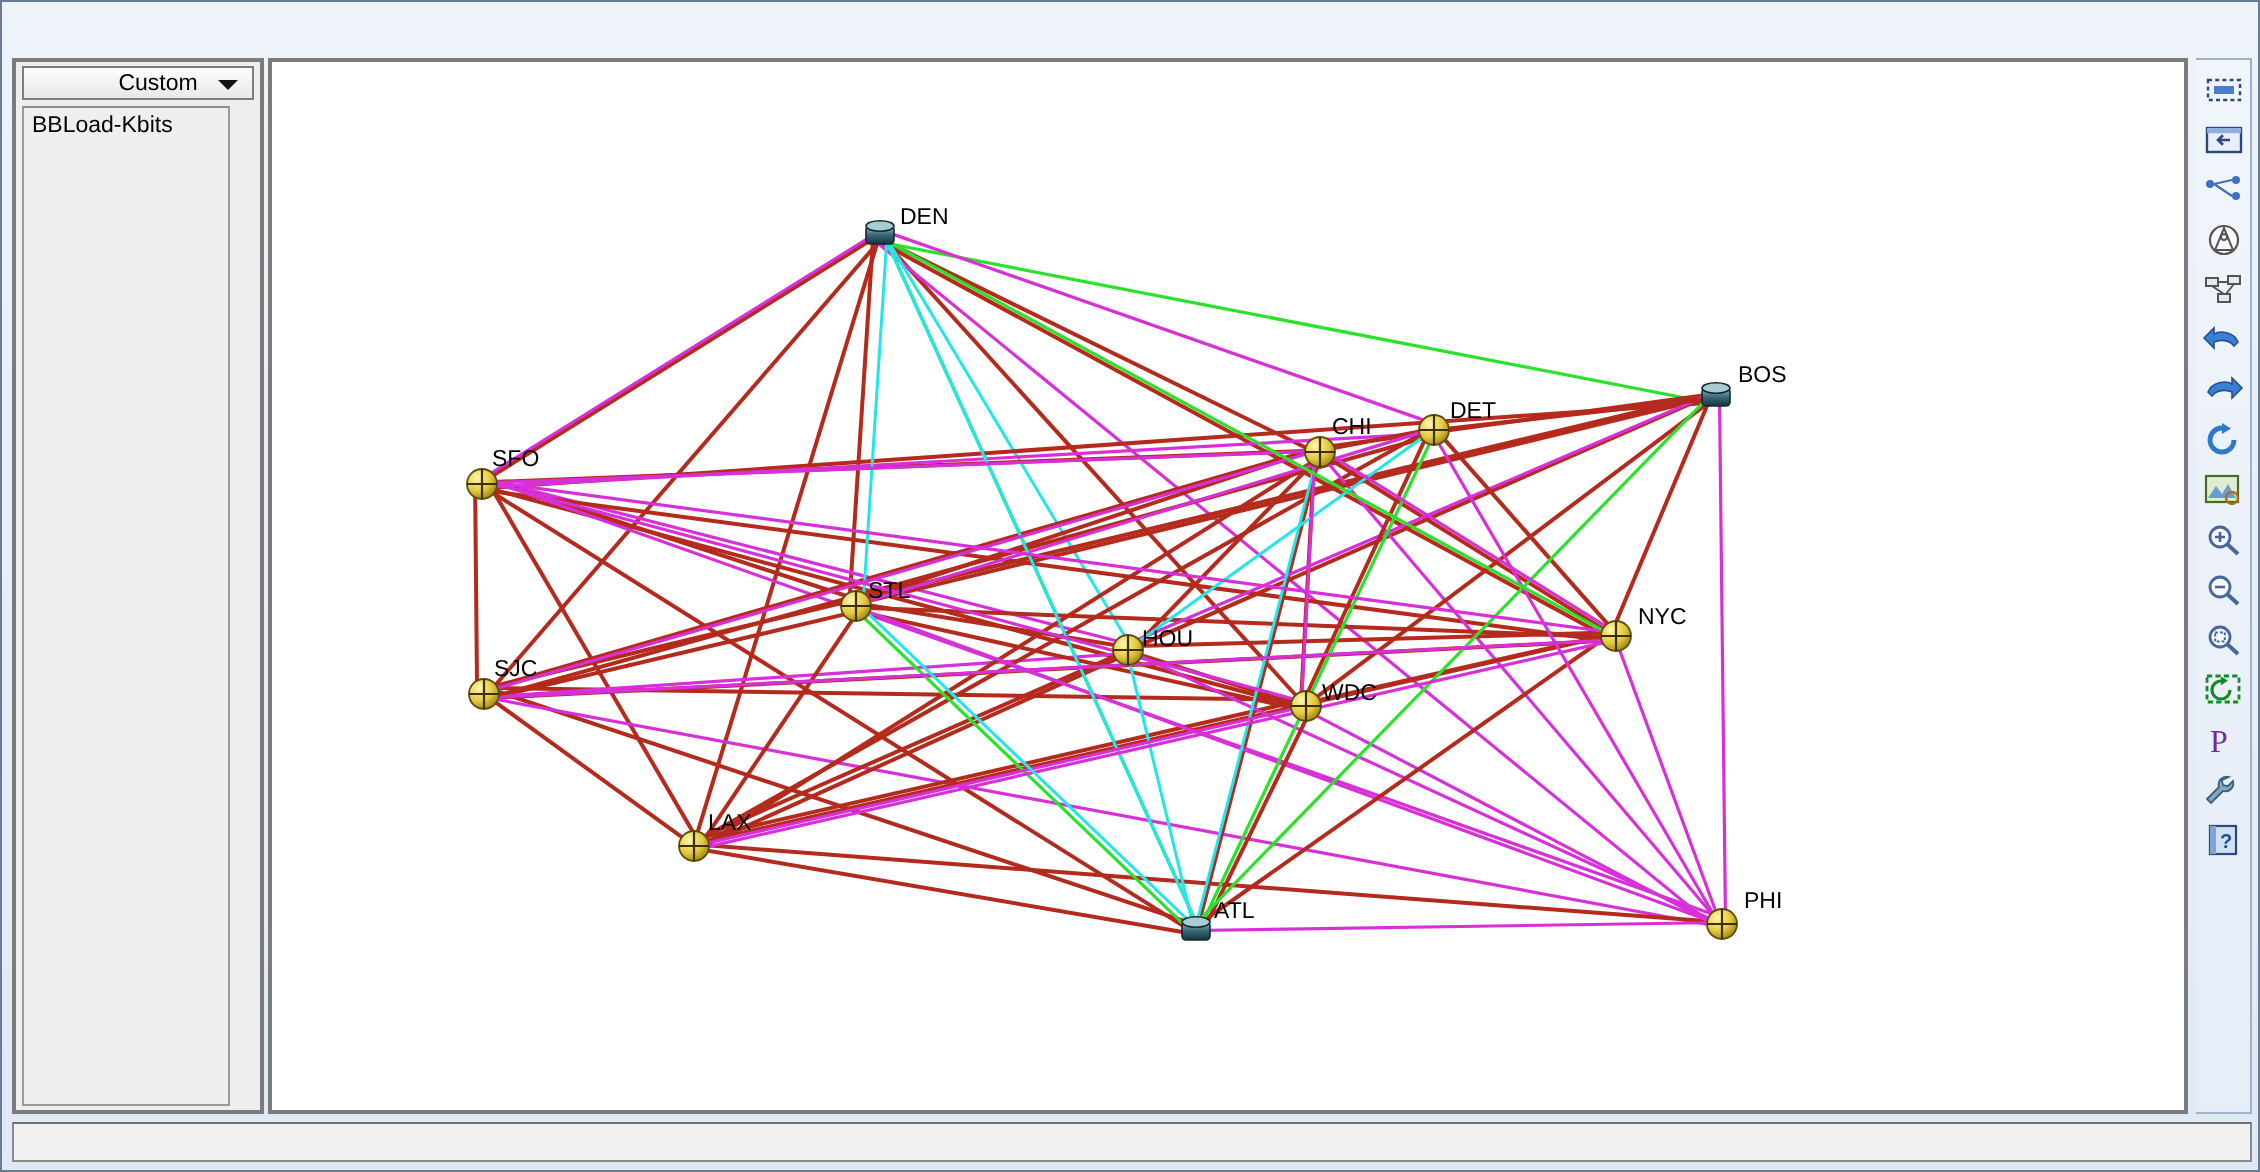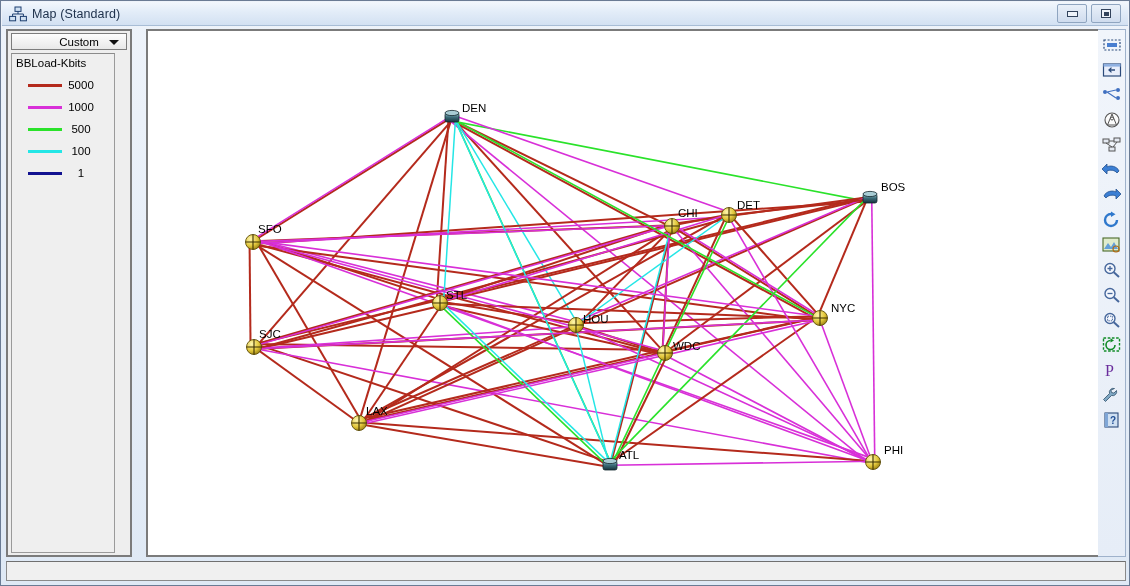--- a/index.html
+++ b/index.html
@@ -166,21 +166,20 @@
 
   
   #map-panel {
     position: absolute;
     left: 128px; top: 0;
     width: 960px; height: 528px;
     box-sizing: border-box;
     background: #ffffff;
     border: 2px solid #7b7b7b;
     overflow: hidden;
-    margin-left: 12px;
   }
   #map-svg { display: block; width: 100%; height: 100%; }
   .node-label {
     font-family: "Liberation Sans", sans-serif;
     font-size: 11.5px;
     fill: #000;
   }
 
   
   #tool-strip {
@@ -220,73 +219,34 @@
     display: flex;
     align-items: center;
     padding-left: 6px;
   }
 </style>
 </head>
 <body>
 
 <div id="app-window">
 
-  <div id="title-bar">
-    <svg class="title-icon" viewBox="0 0 18 16">
-      <rect x="6" y="1" width="6" height="4.4" fill="#cfe0f2" stroke="#1d3f70" stroke-width="1"></rect>
-      <rect x="0.6" y="10.4" width="6" height="4.4" fill="#cfe0f2" stroke="#1d3f70" stroke-width="1"></rect>
-      <rect x="11.4" y="10.4" width="6" height="4.4" fill="#cfe0f2" stroke="#1d3f70" stroke-width="1"></rect>
-      <path d="M9 5.4 V8 M3.6 10.4 V8 H14.4 V10.4" fill="none" stroke="#1d3f70" stroke-width="1"></path>
-    </svg>
-    <span id="title-text">Map (Standard)</span>
-    <div id="title-buttons">
-      <div class="tb-btn">
-        <span class="gl-min"></span>
-      </div>
-      <div class="tb-btn">
-        <span class="gl-res"></span>
-      </div>
-    </div>
-  </div>
 
   <div id="client">
 
     <div id="legend-panel">
 
       <div id="selector-row">
         <div id="profile-select">
           <span>Custom</span>
           <span class="caret"></span>
         </div>
       </div>
 
       <div id="legend-box">
         <div id="legend-title">BBLoad-Kbits</div>
-        <div id="legend-rows">
-            <div class="legend-row">
-              <span class="legend-swatch" style="background: rgb(180, 42, 28);"></span>
-              <span class="legend-label">5000</span>
-            </div>
-            <div class="legend-row">
-              <span class="legend-swatch" style="background: rgb(216, 48, 216);"></span>
-              <span class="legend-label">1000</span>
-            </div>
-            <div class="legend-row">
-              <span class="legend-swatch" style="background: rgb(42, 226, 42);"></span>
-              <span class="legend-label">500</span>
-            </div>
-            <div class="legend-row">
-              <span class="legend-swatch" style="background: rgb(36, 230, 230);"></span>
-              <span class="legend-label">100</span>
-            </div>
-            <div class="legend-row">
-              <span class="legend-swatch" style="background: rgb(18, 18, 144);"></span>
-              <span class="legend-label">1</span>
-            </div>
-          </div>
       </div>
     </div>
 
     <div id="map-panel">
       <svg id="map-svg" viewBox="0 0 956 524" preserveAspectRatio="none">
         <defs>
           <radialGradient id="gradGold" cx="35%" cy="30%" r="75%">
             <stop offset="0%" stop-color="#fdf6b0"></stop>
             <stop offset="60%" stop-color="#e3c83c"></stop>
             <stop offset="100%" stop-color="#9c8314"></stop>

